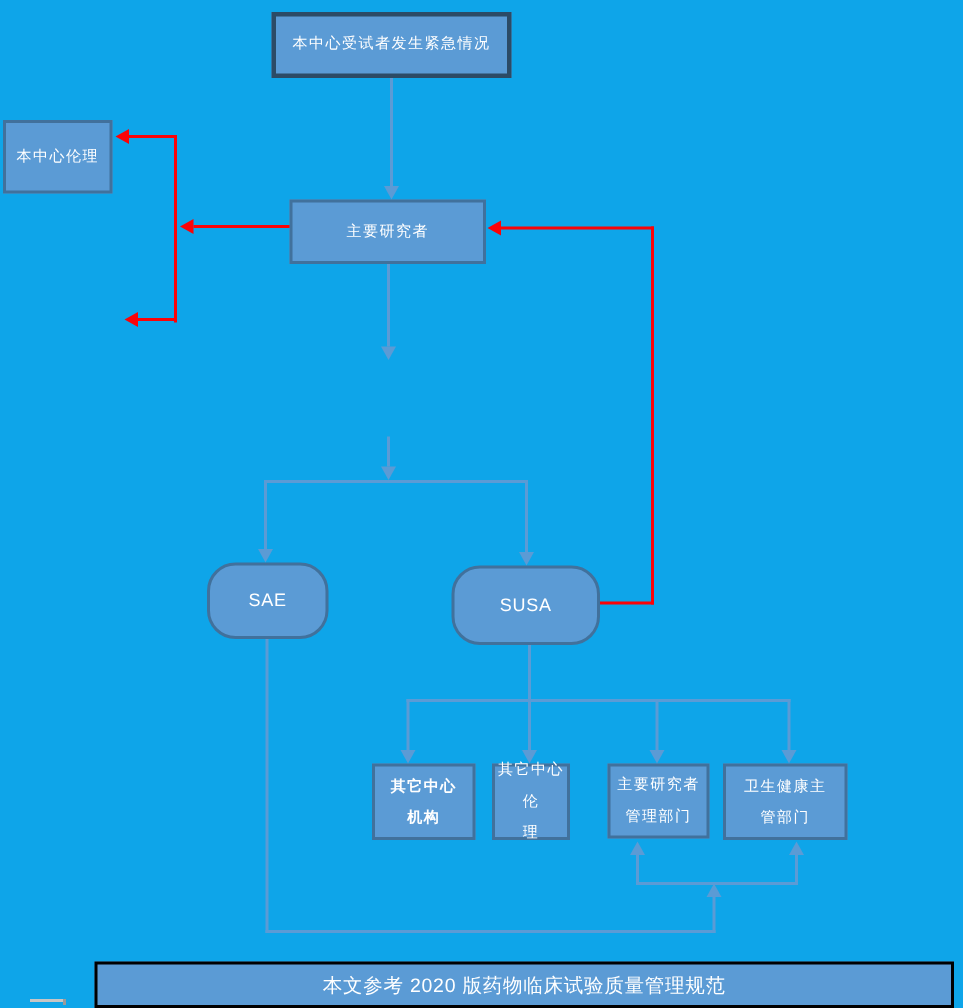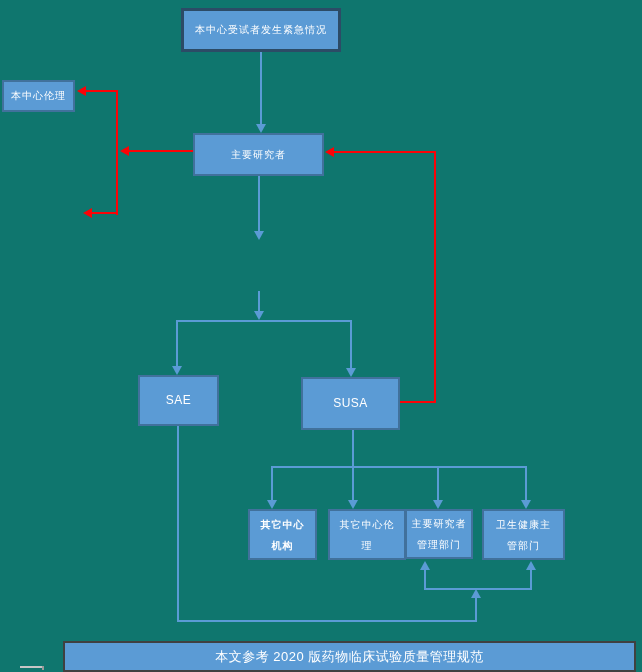--- a/index.html
+++ b/index.html
@@ -1,31 +1,31 @@
 <!DOCTYPE html>
 <html><head>
 <meta charset="utf-8">
 <style>
   html,body{margin:0;padding:0;background:#fff;}
   .canvas{
-    position:relative;width:642px;height:672px;background:#0f766e;overflow:hidden;
+    position:relative;width:642px;height:672px;background:#0ea5e9;overflow:hidden;
     font-family:"Liberation Sans","DejaVu Sans",sans-serif;
   }
   .node{
     position:absolute;box-sizing:border-box;
     background:#5B9BD5;border:2px solid #41719C;color:#fff;
     display:flex;flex-direction:column;align-items:center;justify-content:center;
     text-align:center;font-size:10px;letter-spacing:1px;line-height:1.6;
   }
   .node.dark-border{border:3px solid #2C4B66;}
   .node .nline{display:block;}
   .two-line{line-height:21px;letter-spacing:1px;font-size:10px;}
-  .latin{font-size:12px;letter-spacing:0.5px;}
+  .latin{font-size:12px;letter-spacing:0.5px;border-radius:19px;}
   .caption-bar{
-    position:absolute;box-sizing:border-box;background:#5B9BD5;border:2px solid #404040;
+    position:absolute;box-sizing:border-box;background:#5B9BD5;border:2px solid #000000;
     color:#fff;display:flex;align-items:center;justify-content:center;
     font-size:13px;letter-spacing:0.5px;
   }
   .vline,.hline{position:absolute;}
   .vline.blue{width:2px;background:#5B9BD5;}
   .hline.blue{height:2px;background:#5B9BD5;}
   .vline.red{width:2px;background:#FB0307;}
   .hline.red{height:2px;background:#FB0307;}
   .arr{position:absolute;width:0;height:0;}
   .arr.down.blue{border-left:5px solid transparent;border-right:5px solid transparent;border-top:9px solid #5B9BD5;}
@@ -35,21 +35,21 @@
 </style>
 </head>
 <body>
 
 <div class="canvas">
 
   <div class="node dark-border" style="left:181px;top:8px;width:160px;height:44px;font-size:10px;">
     <span class="nline">本中心受试者发生紧急情况</span>
   </div>
 
-  <div class="node" style="left:2px;top:80px;width:73px;height:32px;">
+  <div class="node" style="left:2px;top:80px;width:73px;height:49px;">
     <span class="nline">本中心伦理</span>
   </div>
 
 
   <div class="node" style="left:193px;top:133px;width:131px;height:43px;">
     <span class="nline">主要研究者</span>
   </div>
 
 
   <div class="node latin" style="left:138px;top:375px;width:81px;height:51px;">
@@ -58,21 +58,21 @@
 
   <div class="node latin" style="left:301px;top:377px;width:99px;height:53px;">
     <span class="nline">SUSA</span>
   </div>
 
   <div class="node two-line" style="left:248px;top:509px;width:69px;height:51px;font-weight:bold;">
     <span class="nline">其它中心</span>
     <span class="nline">机构</span>
   </div>
 
-  <div class="node two-line" style="left:328px;top:509px;width:78px;height:51px;">
+  <div class="node two-line" style="left:328px;top:509px;width:52px;height:51px;">
     <span class="nline">其它中心伦</span>
     <span class="nline">理</span>
   </div>
 
   <div class="node two-line" style="left:405px;top:509px;width:68px;height:50px;">
     <span class="nline">主要研究者</span>
     <span class="nline">管理部门</span>
   </div>
 
   <div class="node two-line" style="left:482px;top:509px;width:83px;height:51px;">

